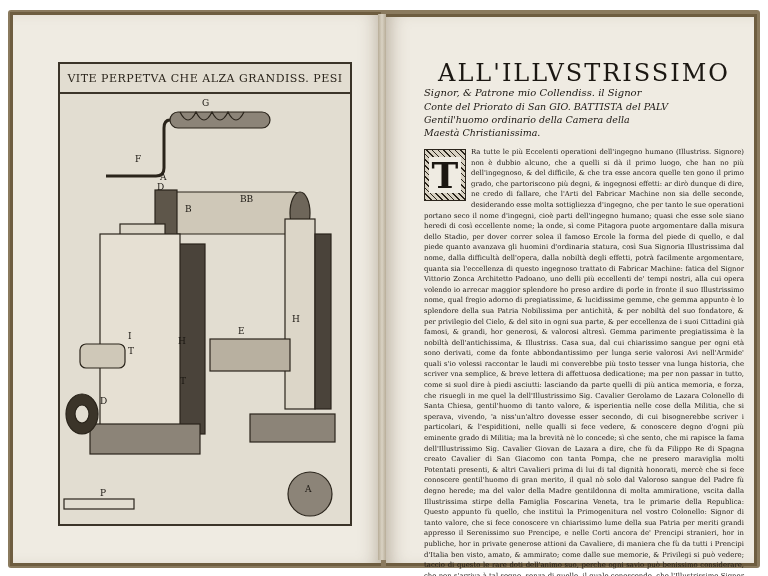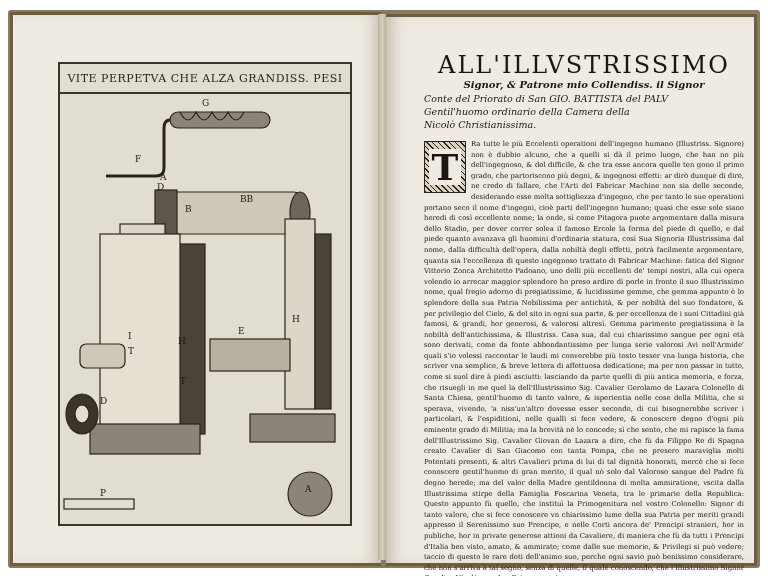--- a/index.html
+++ b/index.html
@@ -7,22 +7,22 @@
   .book{position:absolute;left:8px;top:10px;width:752px;height:558px;}
   .cover-edge{position:absolute;border-radius:3px;background:#8a7a5e;}
   .page{position:absolute;background:#efebe2;}
   .page-left{left:10px;top:12px;width:368px;height:548px;box-shadow:inset -14px 0 18px -10px rgba(90,70,40,.35);border-top:3px solid #6e5d40;border-left:3px solid #6e5d40;border-bottom:3px solid #6e5d40;}
   .page-right{left:386px;top:14px;width:368px;height:546px;box-shadow:inset 14px 0 18px -10px rgba(90,70,40,.35);border-top:3px solid #6e5d40;border-right:3px solid #6e5d40;border-bottom:3px solid #6e5d40;}
   .gutter{position:absolute;left:378px;top:14px;width:8px;height:546px;background:linear-gradient(90deg,#b8ad98,#d9d2c3,#b8ad98);}
   .plate{position:absolute;left:58px;top:62px;width:290px;height:460px;border:2px solid #3b3429;background:#e2ddd1;}
   .plate-title{height:28px;border-bottom:2px solid #3b3429;display:flex;align-items:center;justify-content:center;font-size:11px;letter-spacing:0.5px;color:#2a241b;}
   .plate-art{position:absolute;left:0;top:30px;width:290px;height:430px;}
   .text-block{position:absolute;left:424px;top:52px;width:320px;color:#1b1712;}
-  .h-line1{font-size:24px;letter-spacing:2px;text-align:center;line-height:26px;}
-  .h-line2{font-size:10px;font-style:italic;text-align:center;line-height:14px;font-weight:bold;}
+  .h-line1{font-size:24px;letter-spacing:2px;text-align:center;line-height:26px;margin-top:8px;}
+  .h-line2{font-size:10px;font-style:italic;text-align:left;line-height:14px;}
   .h-line3{font-size:26px;text-align:center;line-height:30px;letter-spacing:0.5px;}
   .h-line4{font-size:9.5px;font-style:italic;text-align:left;line-height:13px;}
   .body-text{margin-top:8px;font-size:6.9px;line-height:10.6px;text-align:justify;position:relative;}
   .dropcap{float:left;width:40px;height:50px;margin:2px 5px 0 0;border:1px solid #2a241b;background:repeating-linear-gradient(45deg,#2a241b 0 1px,#d8d1c2 1px 4px);display:flex;align-items:center;justify-content:center;font-size:36px;font-weight:bold;color:#1b1712;}
   .dropcap span{background:#efebe2;padding:0 3px;line-height:36px;}
 </style>
 </head>
 <body>
 
 <div class="book">
@@ -85,21 +85,21 @@
       <text x="40" y="402">P</text>
     </g>
   </svg>
 </div>
 
 <div class="text-block">
   <div class="h-line1">ALL'ILLVSTRISSIMO</div>
   <div class="h-line2">Signor, &amp; Patrone mio Collendiss. il Signor</div>
   <div class="h-line4">Conte del Priorato di San GIO. BATTISTA del PALV</div>
   <div class="h-line4">Gentil'huomo ordinario della Camera della</div>
-  <div class="h-line4">Nicolò Christianissima.</div>
+  <div class="h-line4">Maestà Christianissima.</div>
   <div class="body-text">
     <div class="dropcap">
         <span>T</span>
       </div>
     <span>Ra tutte le più Eccelenti operationi dell'ingegno humano (Illustriss. Signore) non è dubbio alcuno, che a quelli si dà il primo luogo, che han no più dell'ingegnoso, &amp; del difficile, &amp; che tra esse ancora quelle ten gono il primo grado, che partoriscono più degni, &amp; ingegnosi effetti: ar dirò dunque di dire, ne credo di fallare, che l'Arti del Fabricar Machine non sia delle seconde, desiderando esse molta sottigliezza d'ingegno, che per tanto le sue operationi portano seco il nome d'ingegni, cioè parti dell'ingegno humano; quasi che esse sole siano heredi di così eccellente nome; la onde, sì come Pitagora puote argomentare dalla misura dello Stadio, per dover correr solea il famoso Ercole la forma del piede di quello, e dal piede quanto avanzava gli huomini d'ordinaria statura, così Sua Signoria Illustrissima dal nome, dalla difficultà dell'opera, dalla nobiltà degli effetti, potrà facilmente argomentare, quanta sia l'eccellenza di questo ingegnoso trattato di Fabricar Machine: fatica del Signor Vittorio Zonca Architetto Padoano, uno delli più eccellenti de' tempi nostri, alla cui opera volendo io arrecar maggior splendore ho preso ardire di porle in fronte il suo Illustrissimo nome, qual fregio adorno di pregiatissime, &amp; lucidissime gemme, che gemma appunto è lo splendore della sua Patria Nobilissima per antichità, &amp; per nobiltà del suo fondatore, &amp; per privilegio del Cielo, &amp; del sito in ogni sua parte, &amp; per eccellenza de i suoi Cittadini già famosi, &amp; grandi, hor generosi, &amp; valorosi altresì. Gemma parimente pregiatissima è la nobiltà dell'antichissima, &amp; Illustriss. Casa sua, dal cui chiarissimo sangue per ogni età sono derivati, come da fonte abbondantissimo per lunga serie valorosi Avi nell'Armide' quali s'io volessi raccontar le laudi mi converebbe più tosto tesser vna lunga historia, che scriver vna semplice, &amp; breve lettera di affettuosa dedicatione; ma per non passar in tutto, come si suol dire à piedi asciutti: lasciando da parte quelli di più antica memoria, e forza, che risuegli in me quel la dell'Illustrissimo Sig. Cavalier Gerolamo de Lazara Colonello di Santa Chiesa, gentil'huomo di tanto valore, &amp; isperientia nelle cose della Militia, che si sperava, vivendo, 'a niss'un'altro dovesse esser secondo, di cui bisognerebbe scriver i particolari, &amp; l'espiditioni, nelle qualli si fece vedere, &amp; conoscere degno d'ogni più eminente grado di Militia; ma la brevità nè lo concede; sì che sento, che mi rapisce la fama dell'Illustrissimo Sig. Cavalier Giovan de Lazara a dire, che fù da Filippo Re di Spagna creato Cavalier di San Giacomo con tanta Pompa, che ne presero maraviglia molti Potentati presenti, &amp; altri Cavalieri prima di lui di tal dignità honorati, mercè che si fece conoscere gentil'huomo di gran merito, il qual nò solo dal Valoroso sangue del Padre fù degno herede; ma del valor della Madre gentildonna di molta ammiratione, vscita dalla Illustrissima stirpe della Famiglia Foscarina Veneta, tra le primarie della Republica: Questo appunto fù quello, che instituì la Primogenitura nel vostro Colonello: Signor di tanto valore, che si fece conoscere vn chiarissimo lume della sua Patria per meriti grandi appresso il Serenissimo suo Prencipe, e nelle Corti ancora de' Prencipi stranieri, hor in publiche, hor in private generose attioni da Cavaliere, di maniera che fù da tutti i Prencipi d'Italia ben visto, amato, &amp; ammirato; come dalle sue memorie, &amp; Privilegi si può vedere; taccio di questo le rare doti dell'animo suo, perche ogni savio può benissimo considerare, che non s'arriva à tal segno, senza di quelle, il quale conoscendo, che l'Illustrissimo Signor Cavalier Nicolò, suo Avo Paterno caminava per</span>
   </div>
 
 </div>
 
 </body></html>

